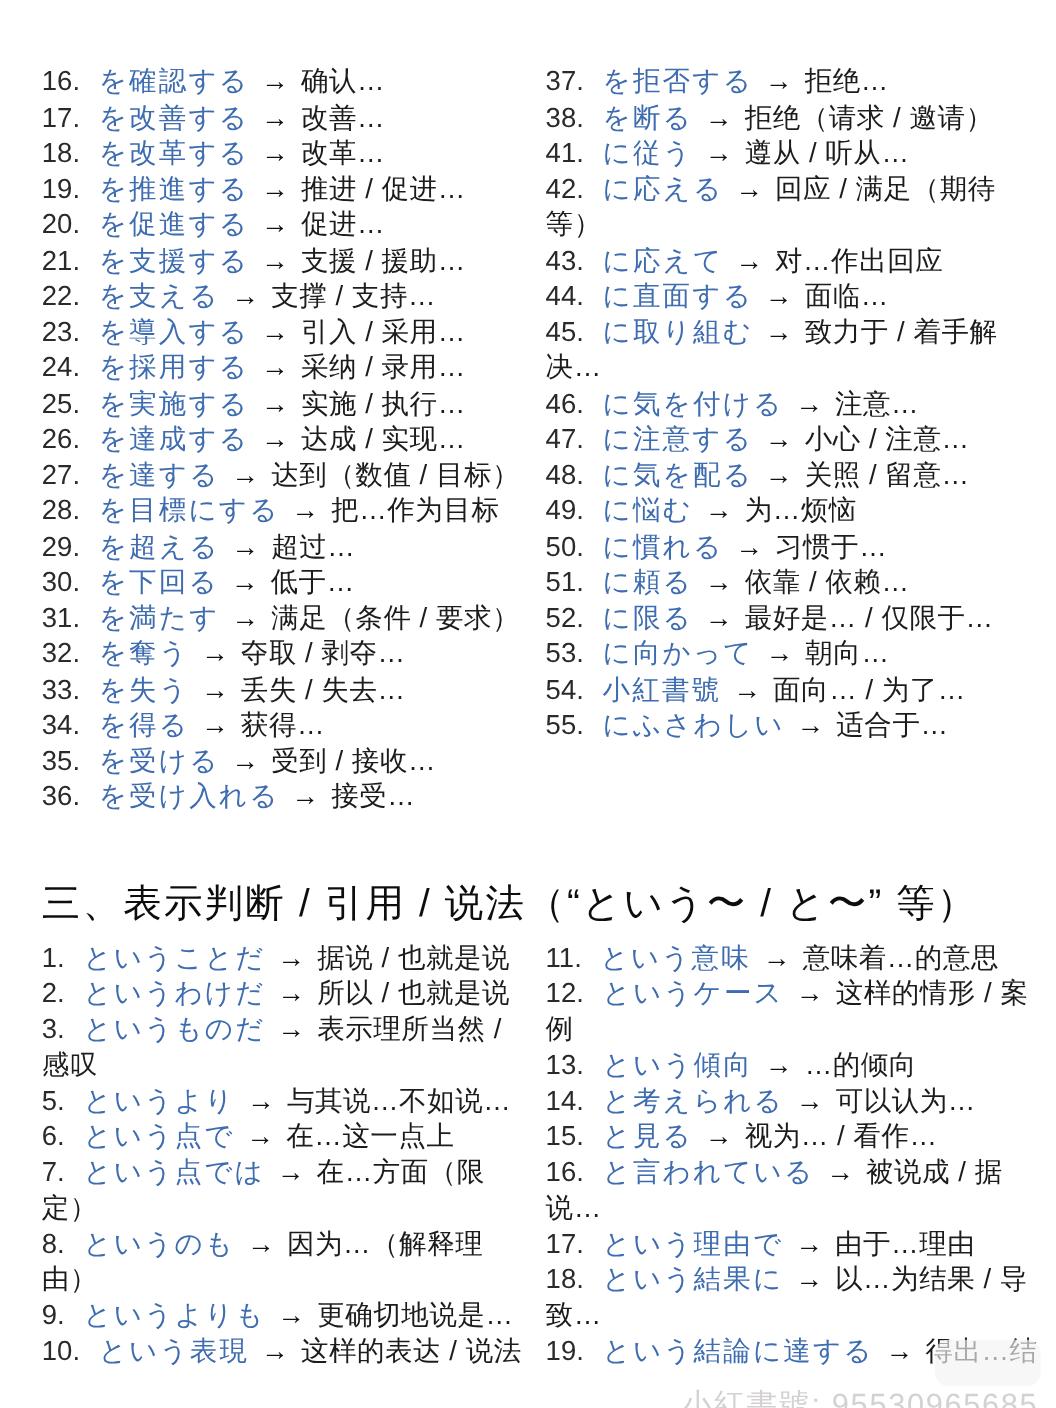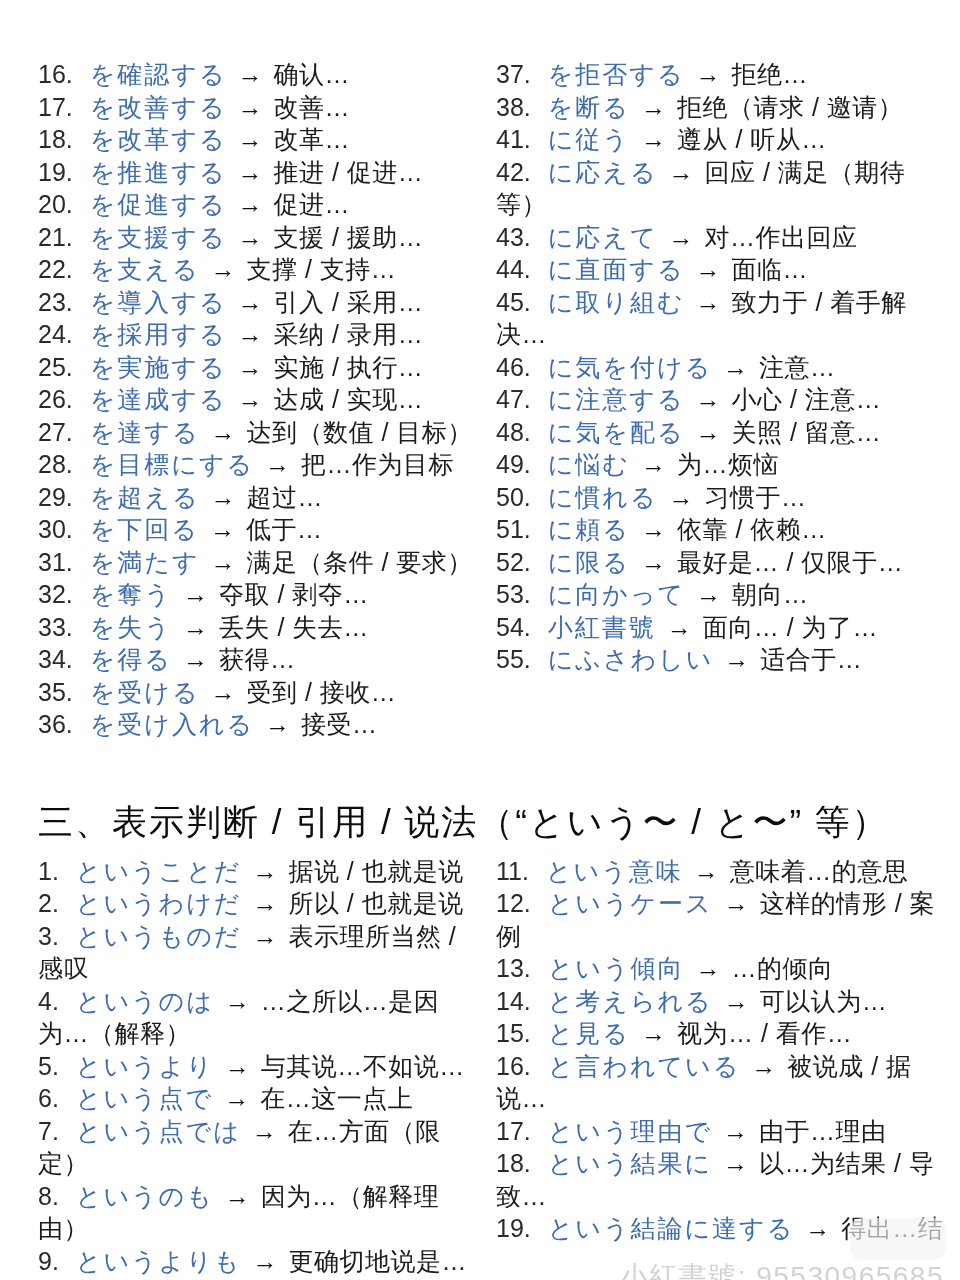--- a/index.html
+++ b/index.html
@@ -103,21 +103,20 @@
       </div>
   </div>
 
   <div class="header2">三、表示判断 / 引用 / 说法（“という〜 / と〜” 等）</div>
 
   <div class="cols section-bottom">
     <div class="col col-left" id="bottom-left">
         <div class="item"><span class="num">1.</span><span class="jp">ということだ</span><span class="arrow">→</span><span class="cn">据说 / 也就是说</span></div>
         <div class="item"><span class="num">2.</span><span class="jp">というわけだ</span><span class="arrow">→</span><span class="cn">所以 / 也就是说</span></div>
         <div class="item"><span class="num">3.</span><span class="jp">というものだ</span><span class="arrow">→</span><span class="cn">表示理所当然 / 感叹</span></div>
-        <div class="item"><span class="num">4.</span><span class="jp">というのは</span><span class="arrow">→</span><span class="cn">…之所以…是因为…（解释）</span></div>
         <div class="item"><span class="num">5.</span><span class="jp">というより</span><span class="arrow">→</span><span class="cn">与其说…不如说…</span></div>
         <div class="item"><span class="num">6.</span><span class="jp">という点で</span><span class="arrow">→</span><span class="cn">在…这一点上</span></div>
         <div class="item"><span class="num">7.</span><span class="jp">という点では</span><span class="arrow">→</span><span class="cn">在…方面（限定）</span></div>
         <div class="item"><span class="num">8.</span><span class="jp">というのも</span><span class="arrow">→</span><span class="cn">因为…（解释理由）</span></div>
         <div class="item"><span class="num">9.</span><span class="jp">というよりも</span><span class="arrow">→</span><span class="cn">更确切地说是…</span></div>
         <div class="item"><span class="num">10.</span><span class="jp">という表現</span><span class="arrow">→</span><span class="cn">这样的表达 / 说法</span></div>
       </div>
     <div class="col col-right" id="bottom-right">
         <div class="item"><span class="num">11.</span><span class="jp">という意味</span><span class="arrow">→</span><span class="cn">意味着…的意思</span></div>
         <div class="item"><span class="num">12.</span><span class="jp">というケース</span><span class="arrow">→</span><span class="cn">这样的情形 / 案例</span></div>

